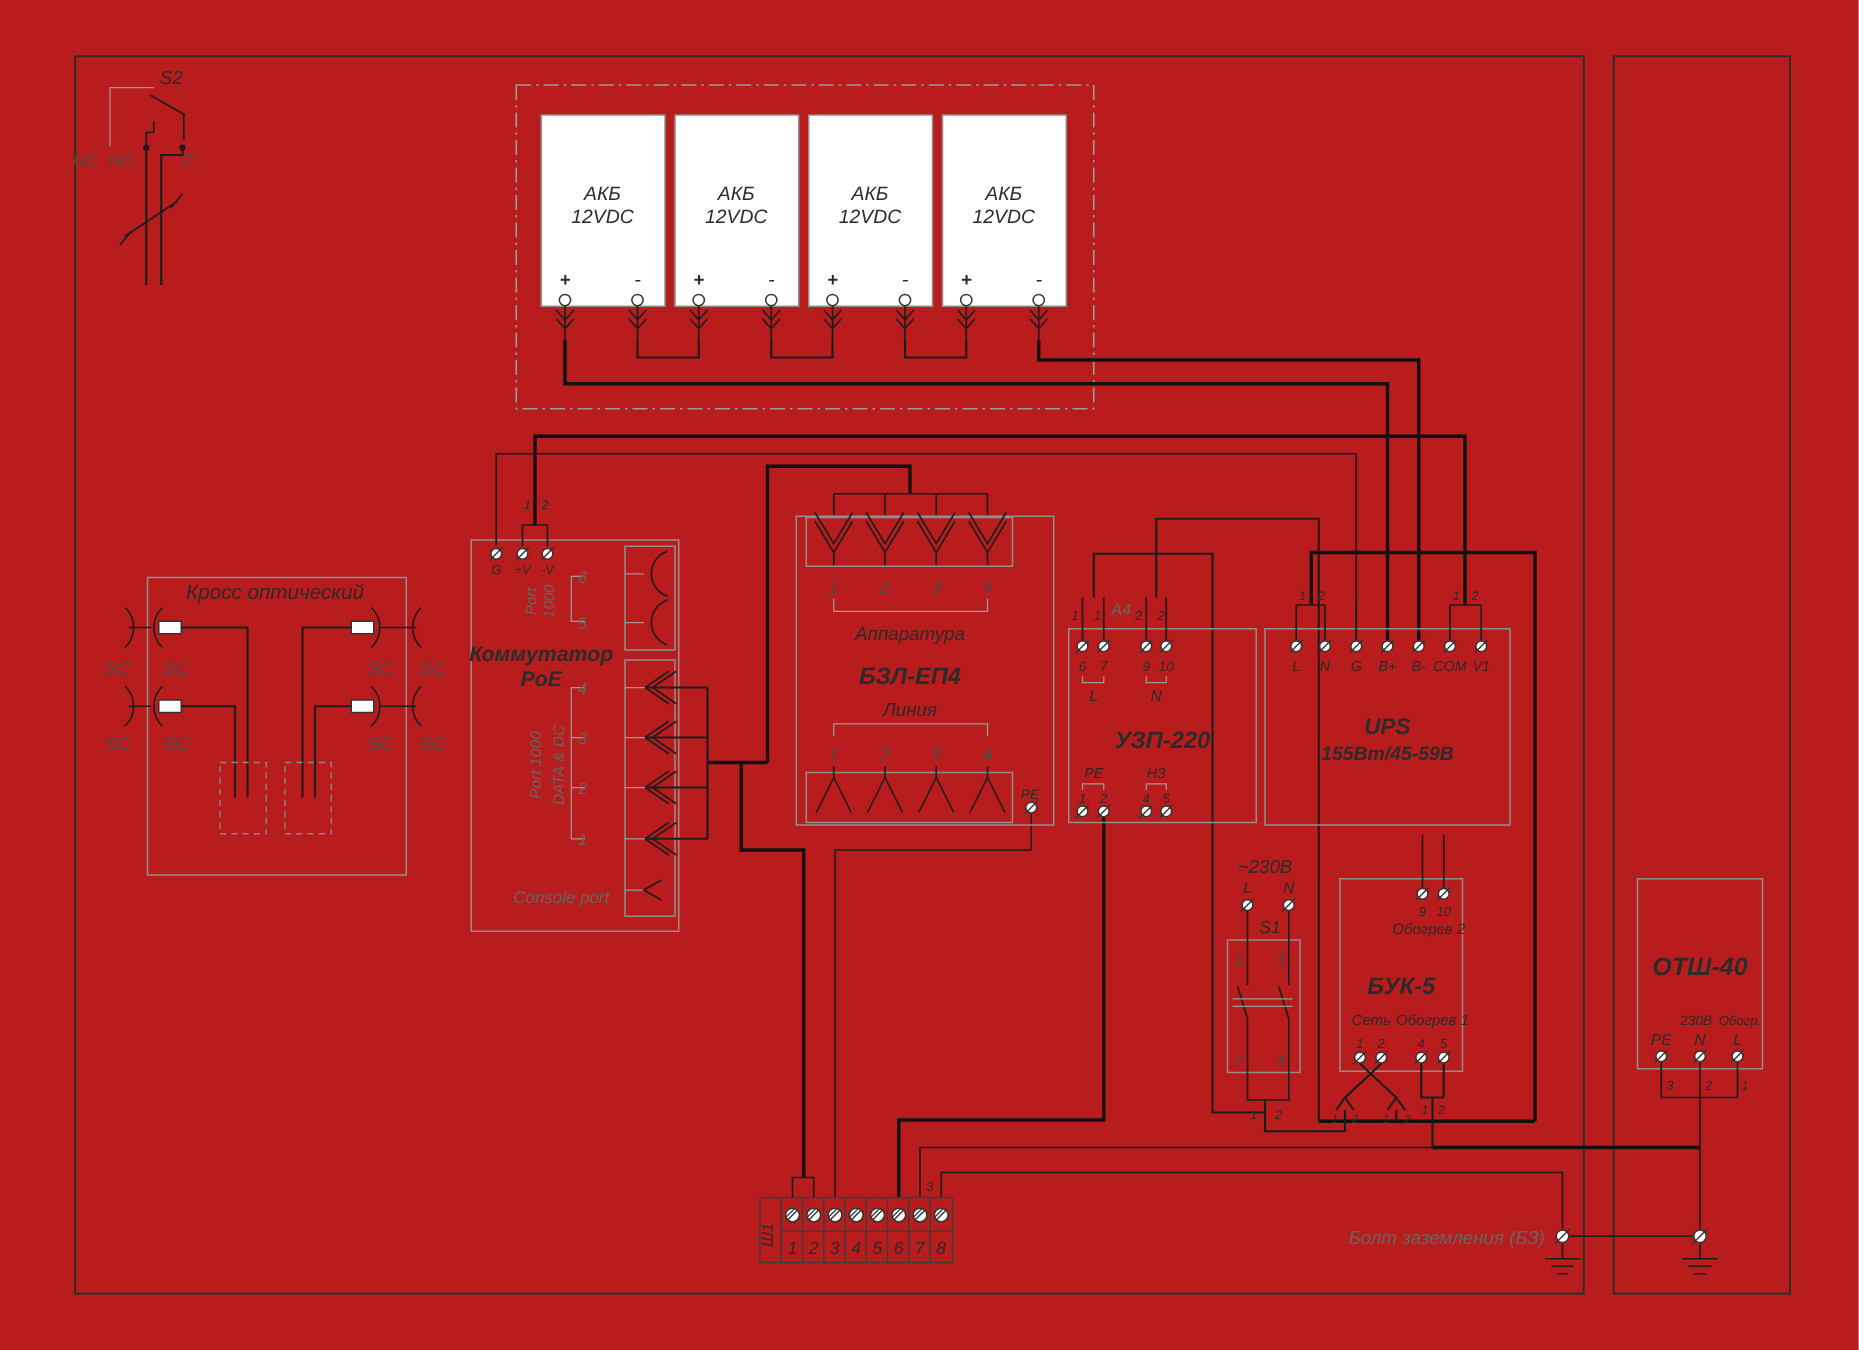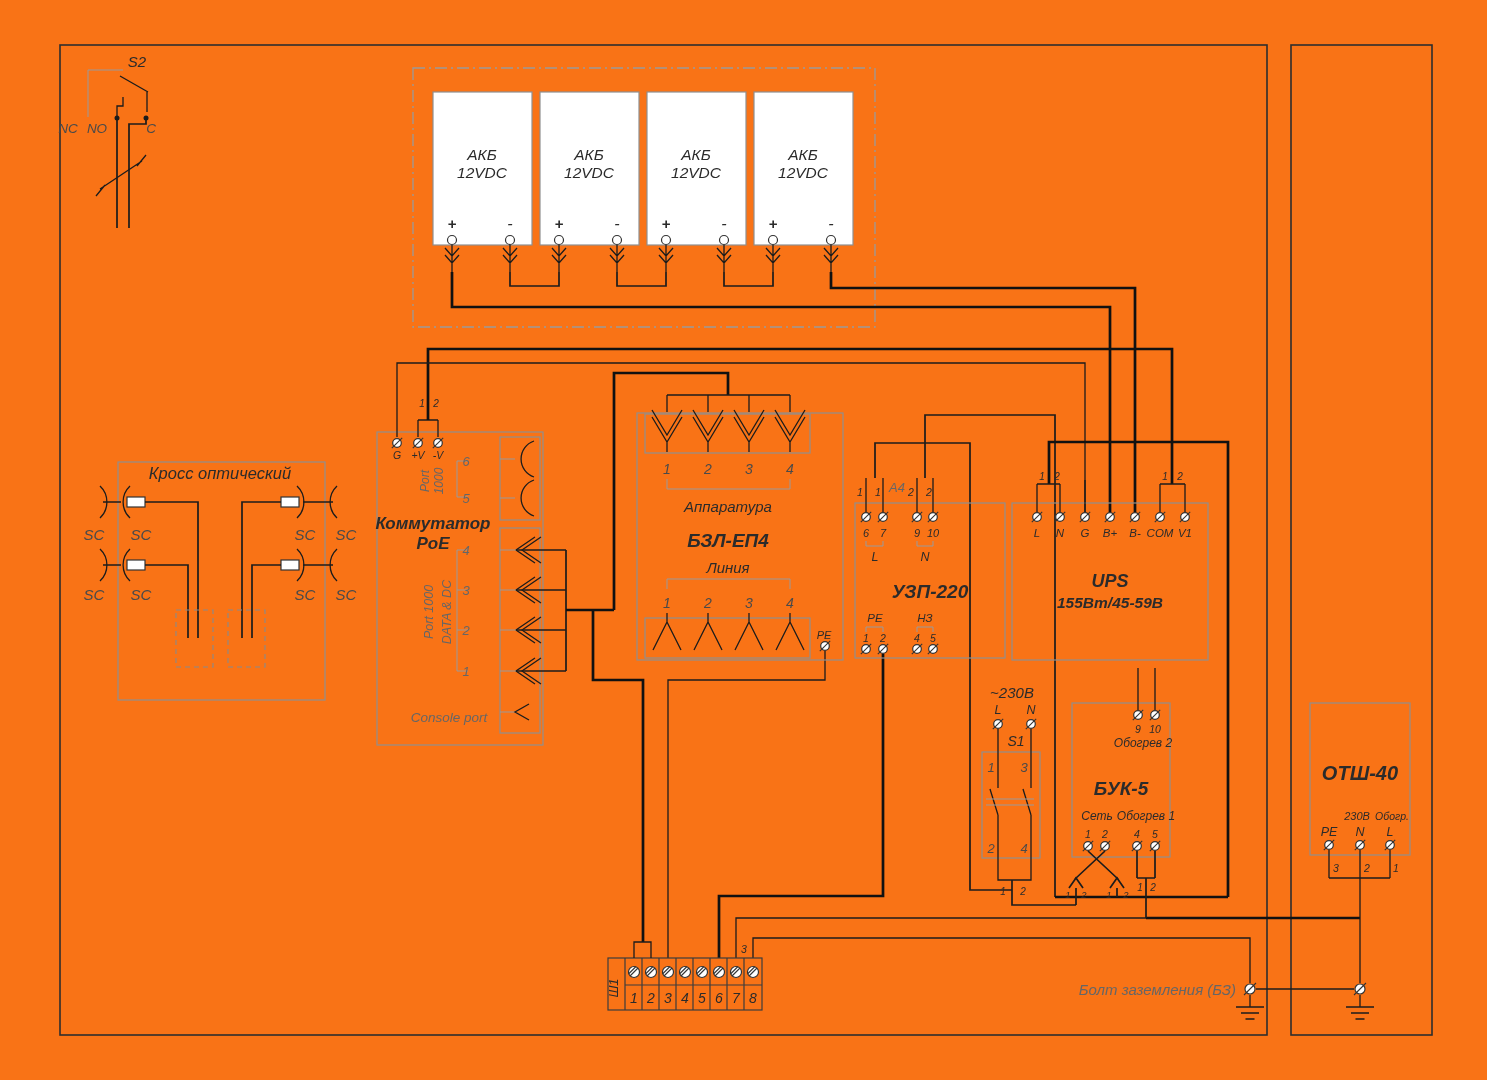--- a/index.html
+++ b/index.html
@@ -1,16 +1,16 @@
 <!DOCTYPE html>
 <html><head>
 <meta charset="utf-8">
 <style>
   html,body{margin:0;padding:0;background:#ffffff;}
-  .stage{width:1487px;height:1080px;position:relative;background:#f97316;text-align:right;}
+  .stage{width:1487px;height:1080px;position:relative;background:#b91c1c;text-align:right;}
   svg text{font-family:"Liberation Sans","DejaVu Sans",sans-serif;font-style:italic;fill:#2b2b2b;}
   .tb{font-weight:bold;}
   .tg{fill:#666;}
   .tk{fill:#4a4a4a;}
   .w{stroke:#1c1c1c;stroke-width:1.3;fill:none;}
   .wm{stroke:#1c1c1c;stroke-width:1.7;fill:none;}
   .wt{stroke:#111;stroke-width:2.7;fill:none;}
   .gb{stroke:#8f8f8f;stroke-width:1.2;fill:#fff;}
   .gbn{stroke:#8f8f8f;stroke-width:1.2;fill:none;}
   .gl{stroke:#9a9a9a;stroke-width:1;fill:none;}

